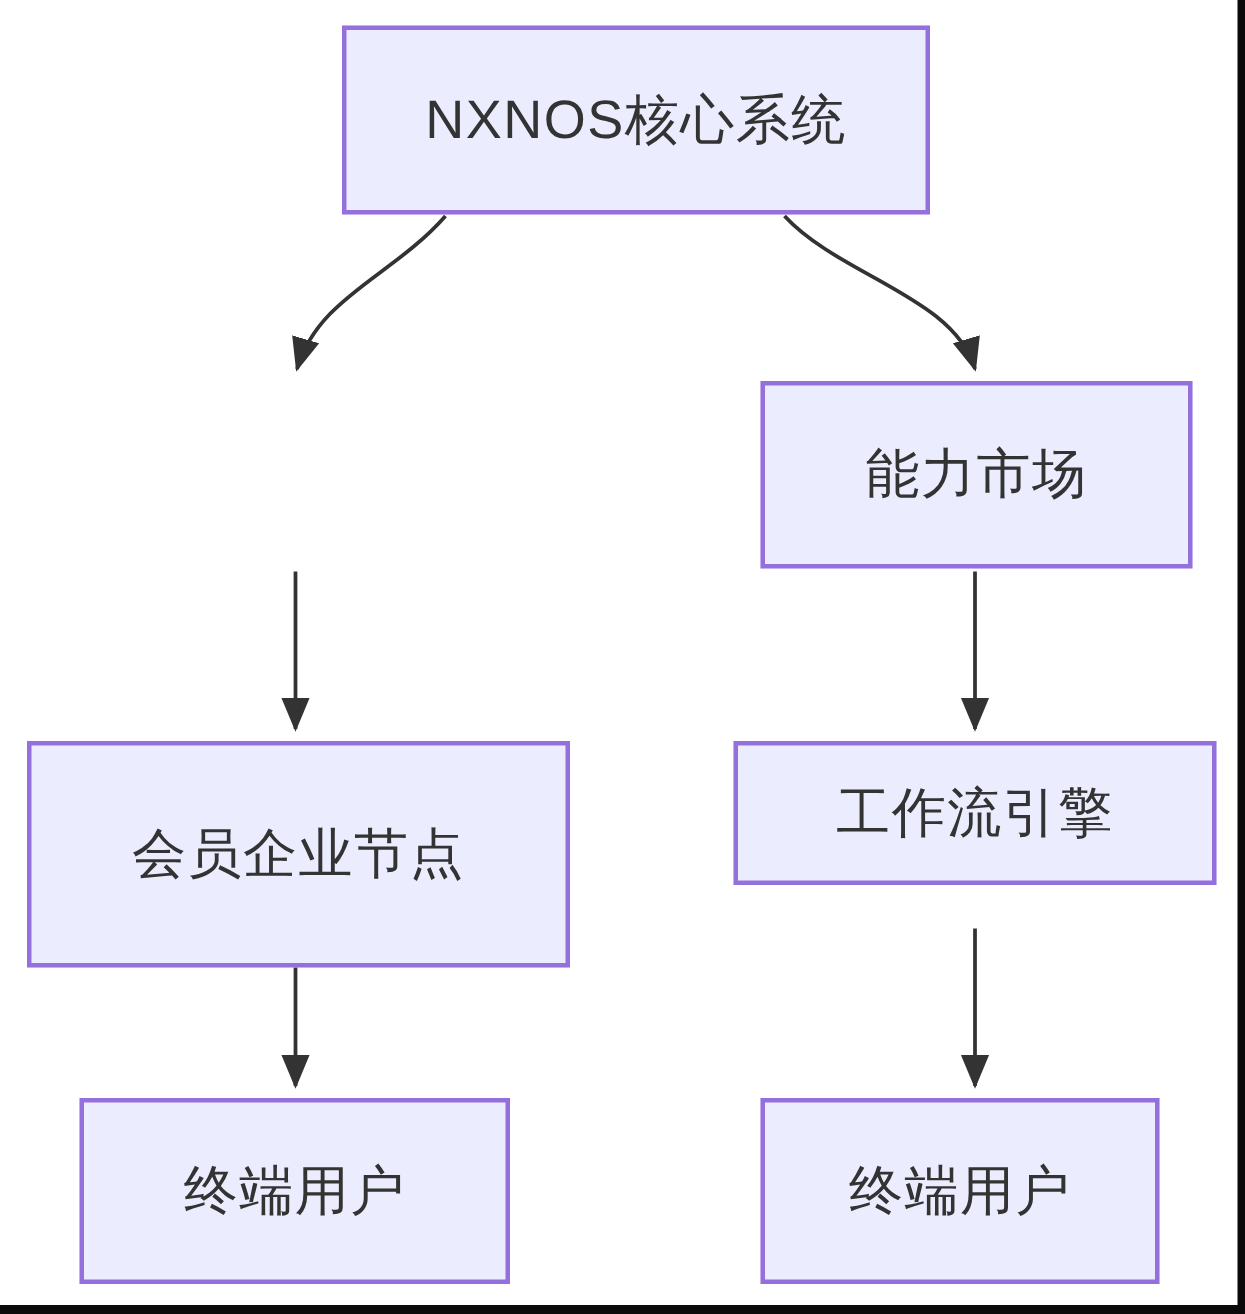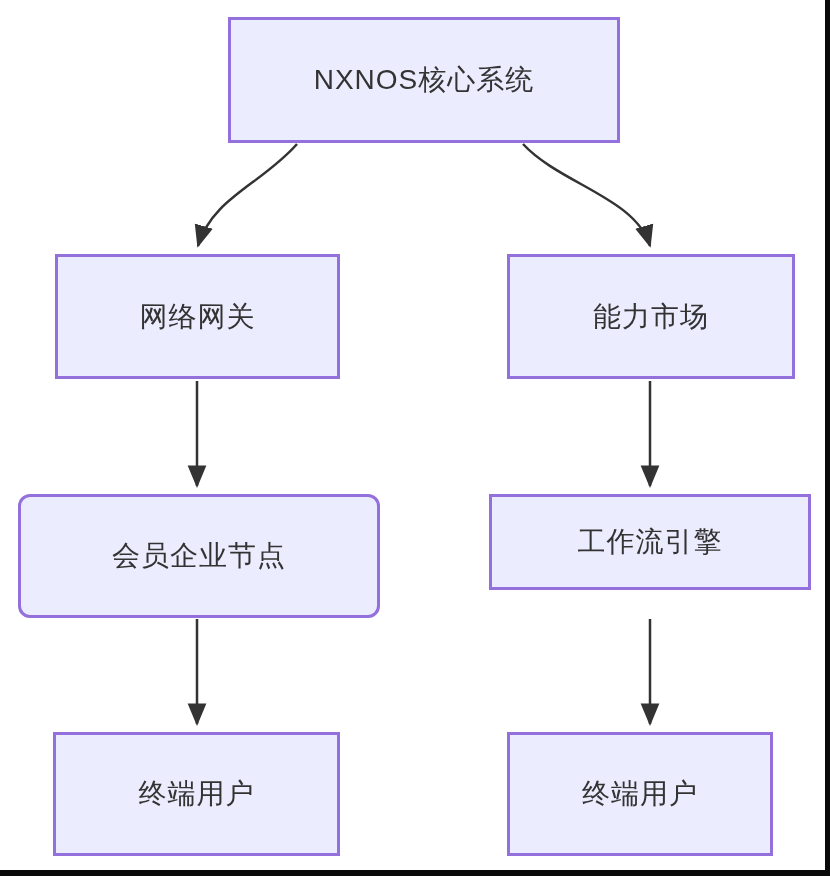--- a/index.html
+++ b/index.html
@@ -25,29 +25,29 @@
   .node {
     position: absolute;
     box-sizing: border-box;
     background: #ECECFF;
     border: 3px solid #9370DB;
     color: #333333;
     display: flex;
     align-items: center;
     justify-content: center;
     text-align: right;
-    font-size: 28px;
+    font-size: 36px;
     letter-spacing: 1px;
     white-space: nowrap;
   }
   
   #node-root     { left: 228px; top: 17px;  width: 392px; height: 126px; }
   #node-gateway  { left: 55px;  top: 254px; width: 285px; height: 125px; }
   #node-market   { left: 507px; top: 254px; width: 288px; height: 125px; }
-  #node-member   { left: 18px;  top: 494px; width: 362px; height: 124px; border-radius: 12px; }
+  #node-member   { left: 18px;  top: 494px; width: 362px; height: 151px; }
   #node-workflow { left: 489px; top: 494px; width: 322px; height: 96px; }
   #node-service  { left: 53px;  top: 732px; width: 287px; height: 124px; }
   #node-enduser  { left: 507px; top: 732px; width: 266px; height: 124px; }
 
   .edge {
     stroke: #333333;
     stroke-width: 2.5;
     fill: none;
   }
   .window-edge-right {
@@ -81,21 +81,20 @@
     <path class="edge" d="M 297 144 C 262 184 212 198 198 246" marker-end="url(#arrowhead)"></path>
     <path class="edge" d="M 523 144 C 560 184 636 198 650 246" marker-end="url(#arrowhead)"></path>
     <path class="edge" d="M 197 381 L 197 486" marker-end="url(#arrowhead)"></path>
     <path class="edge" d="M 650 381 L 650 486" marker-end="url(#arrowhead)"></path>
     <path class="edge" d="M 197 619 L 197 724" marker-end="url(#arrowhead)"></path>
     <path class="edge" d="M 650 619 L 650 724" marker-end="url(#arrowhead)"></path>
   </svg>
 
   <div class="node" id="node-root">NXNOS核心系统</div>
 
-  <div class="node" id="node-gateway">网络网关</div>
 
   <div class="node" id="node-market">能力市场</div>
 
   <div class="node" id="node-member">会员企业节点</div>
 
   <div class="node" id="node-workflow">工作流引擎</div>
 
   <div class="node" id="node-service">终端用户</div>
 
   <div class="node" id="node-enduser">终端用户</div>

